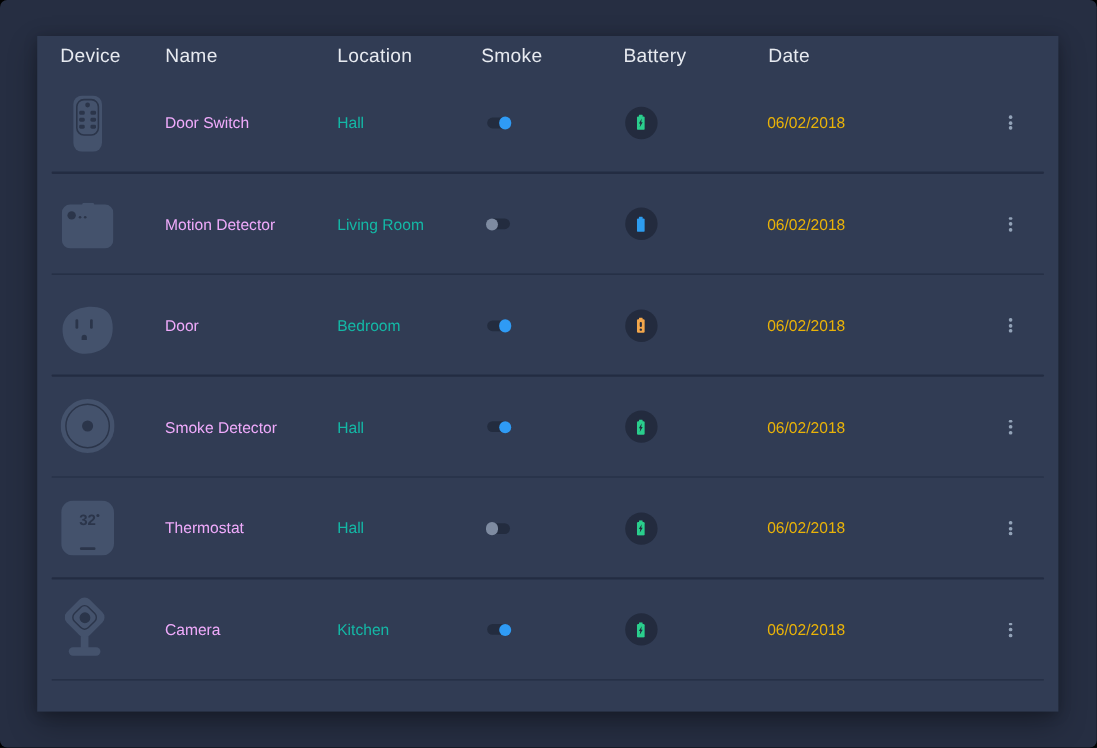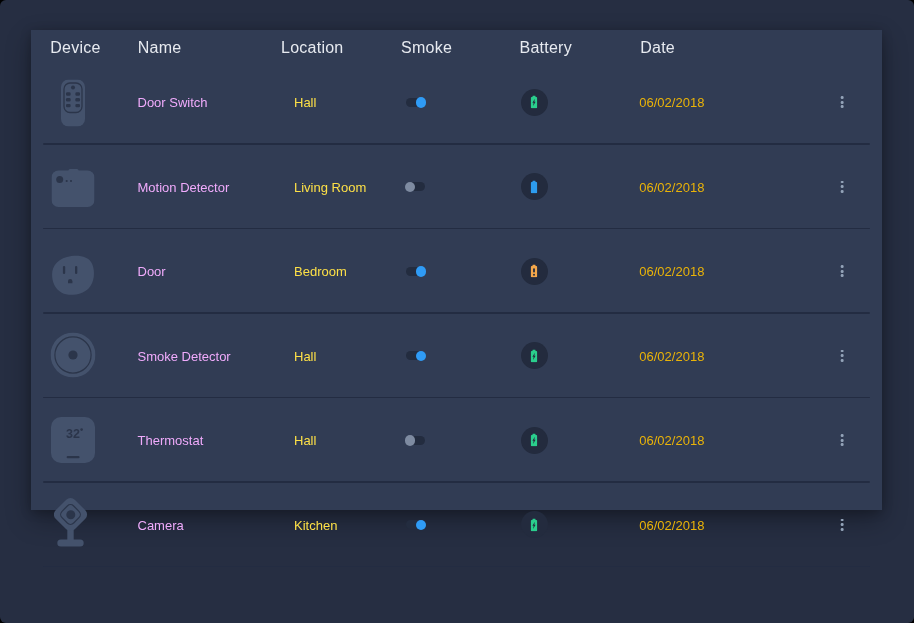--- a/index.html
+++ b/index.html
@@ -1,31 +1,31 @@
 <!DOCTYPE html>
 <html><head>
 <meta charset="utf-8">
 <style>
 * { margin:0; padding:0; box-sizing:border-box; }
 html,body { width:914px; height:623px; background:#000; overflow:hidden;
   font-family:"Liberation Sans",sans-serif; }
 .window { position:absolute; left:0; top:0; width:914px; height:623px;
   background:#262E42; border-radius:6px; overflow:hidden; }
-.card { position:absolute; left:31px; top:30px; width:851px; height:480px;
+.card { position:absolute; left:31px; top:30px; width:851px; height:563px;
   background:#313C54; box-shadow:0 2px 10px rgba(0,0,0,0.22), 0 10px 24px rgba(0,0,0,0.30); }
 .hdr span { position:absolute; top:8px; color:#E7EAF0; font-size:16px;
   letter-spacing:0.25px; line-height:20px; white-space:nowrap; }
 .row { position:absolute; left:0; width:851px; height:84px; }
 .row .line { position:absolute; left:11.5px; right:12px; bottom:0; height:1.5px;
   background:#232C42; border-radius:1px; }
 .icon { position:absolute; left:42px; top:50%; margin-top:1px; transform:translate(-50%,-50%); }
 .nm { position:absolute; left:106.5px; top:50%; transform:translateY(-50%);
   color:#f0abfc; font-size:13px; line-height:15px; white-space:nowrap; }
 .loc { position:absolute; left:250px; top:50%; transform:translateY(-50%);
-  color:#fde047; font-size:13px; line-height:15px; white-space:nowrap;margin-left:13px; }
+  color:#14b8a6; font-size:13px; line-height:15px; white-space:nowrap; }
 .dt { position:absolute; left:608.3px; top:50%; transform:translateY(-50%);
   color:#eab308; font-size:13px; line-height:15px; white-space:nowrap; }
 .sw { position:absolute; left:374.5px; top:50%; margin-top:-5.4px; width:19.5px; height:10.8px; }
 .sw .tr { position:absolute; left:0; top:1px; width:19.5px; height:9px;
   border-radius:4.5px; background:#232C3F; }
 .sw .kn { position:absolute; top:0.2px; width:10.5px; height:10.5px; border-radius:50%; }
 .sw.on .kn { right:-1px; background:#2F9BF5; }
 .sw.off .kn { left:-1px; background:#7E8BA1; }
 .bb { position:absolute; left:489.5px; top:50%; margin-top:-13.5px; width:27px; height:27px;
   border-radius:50%; background:#232B3E; }

